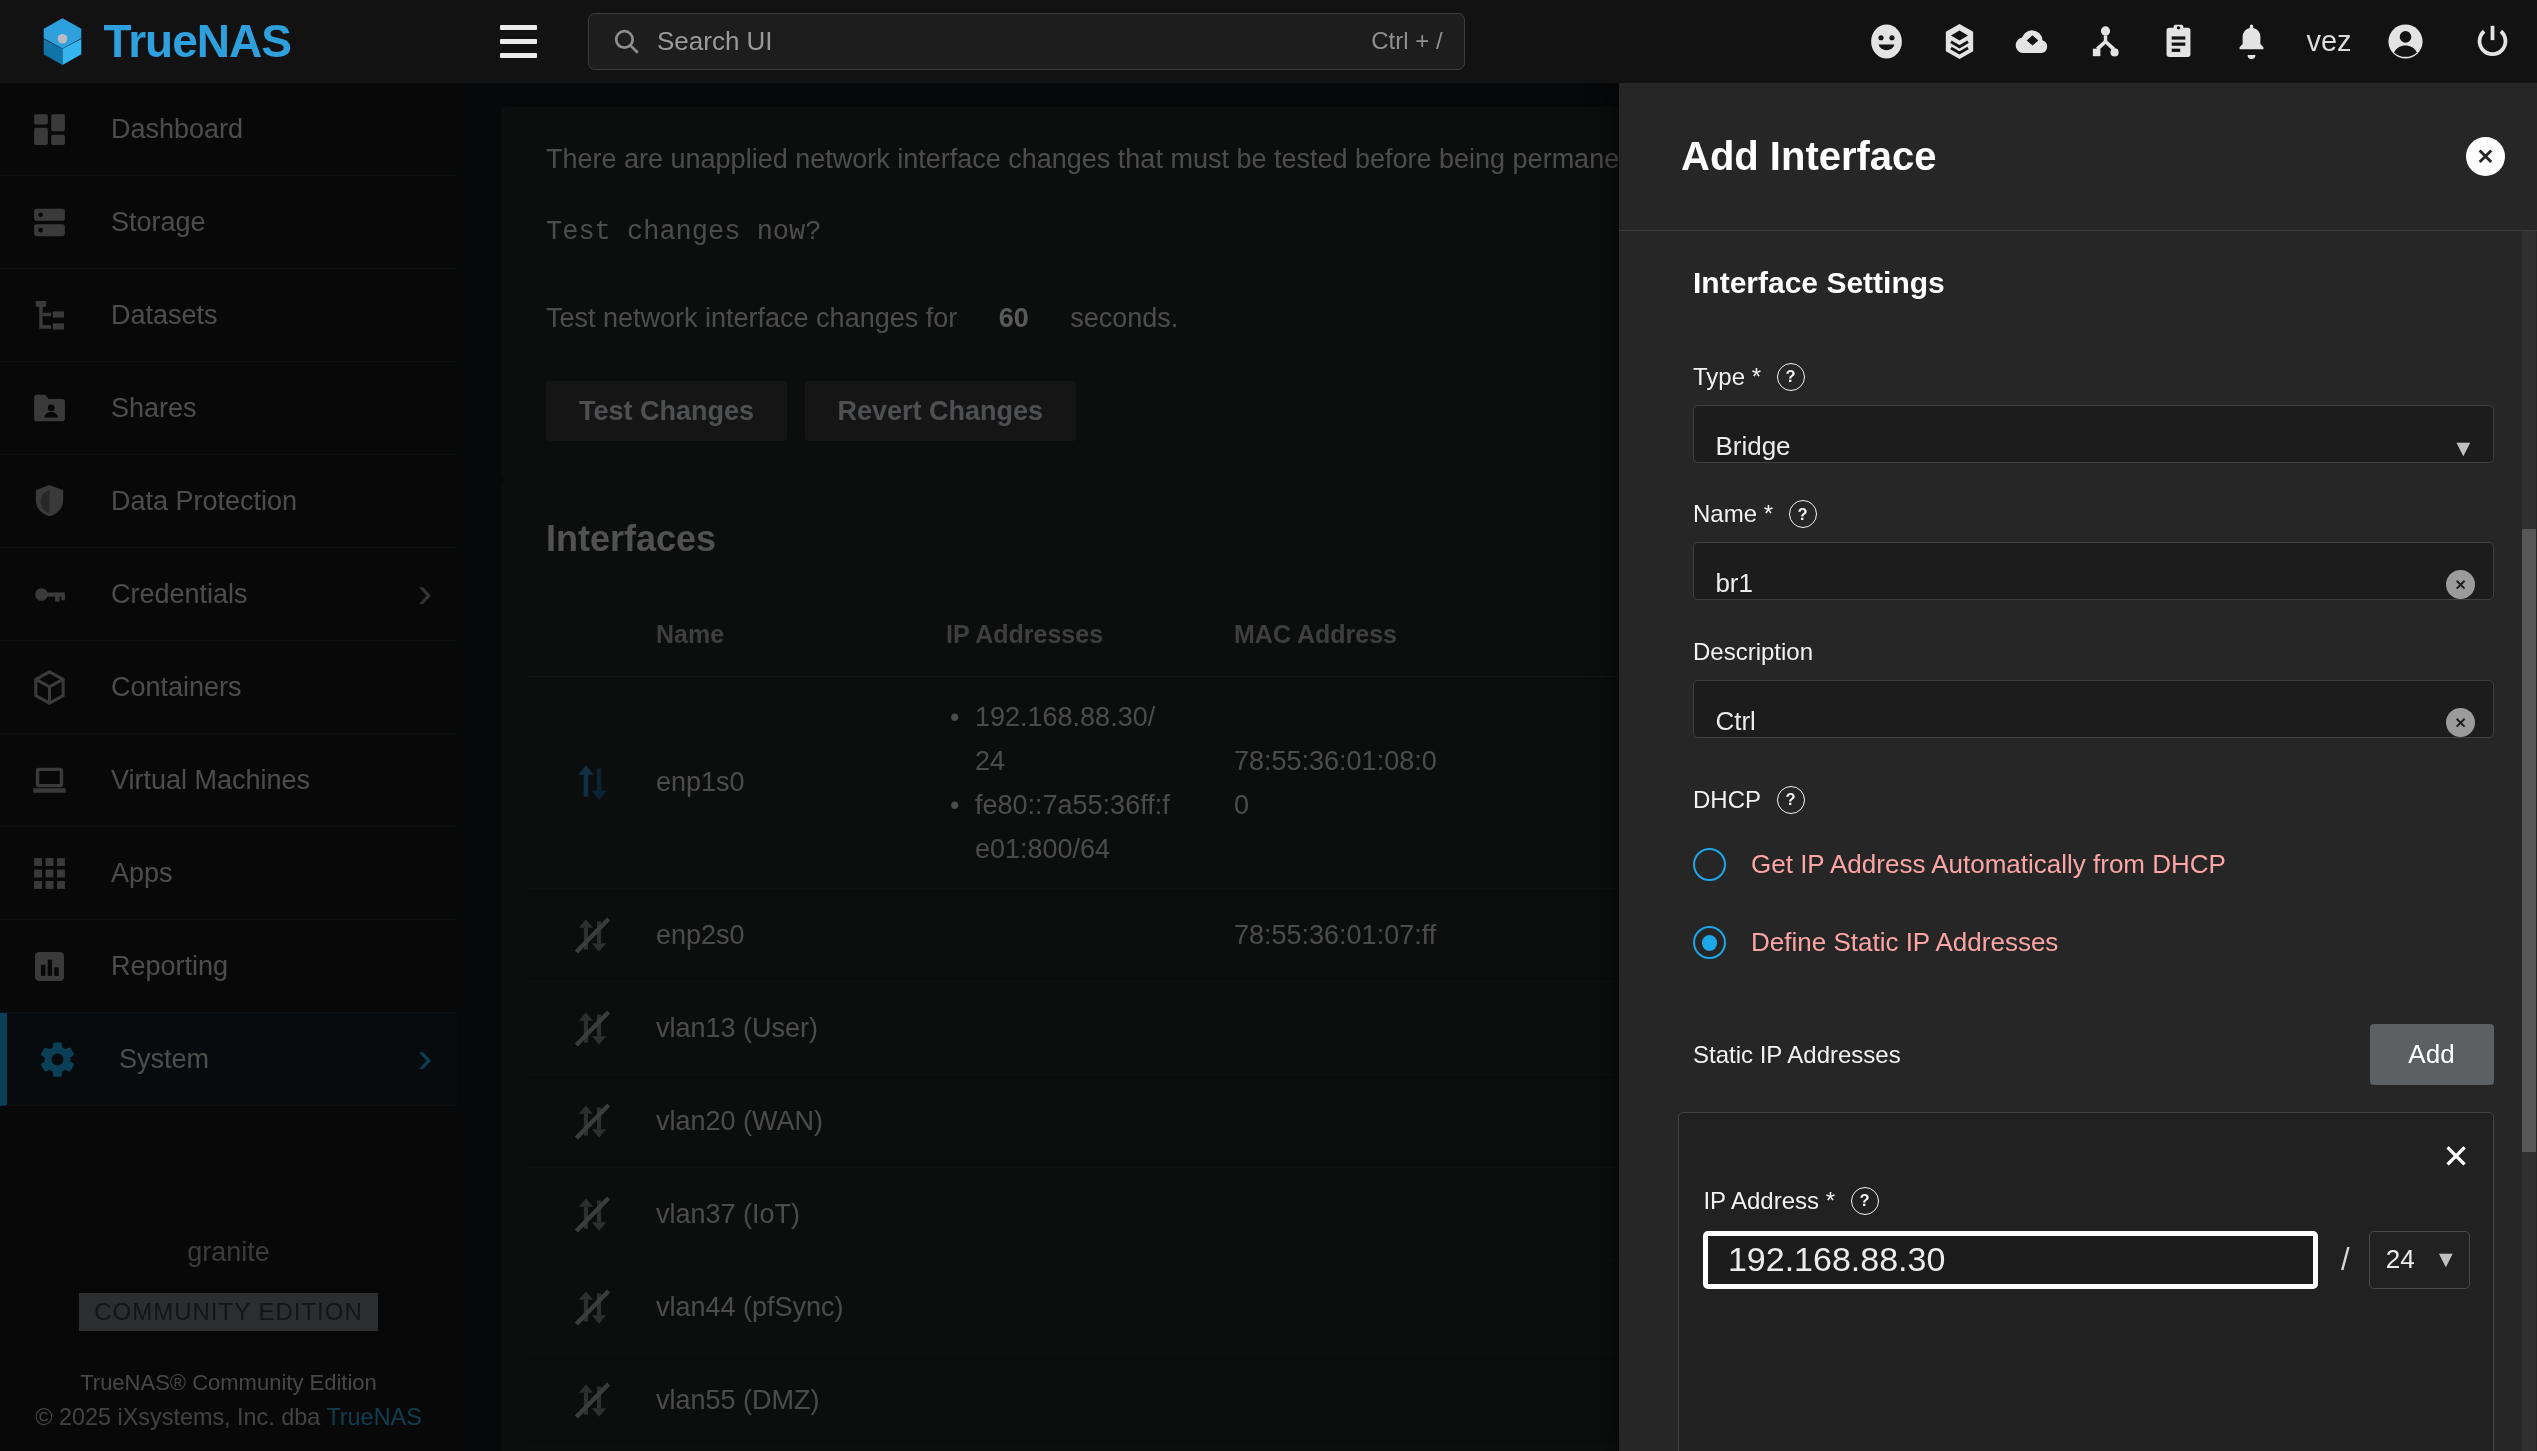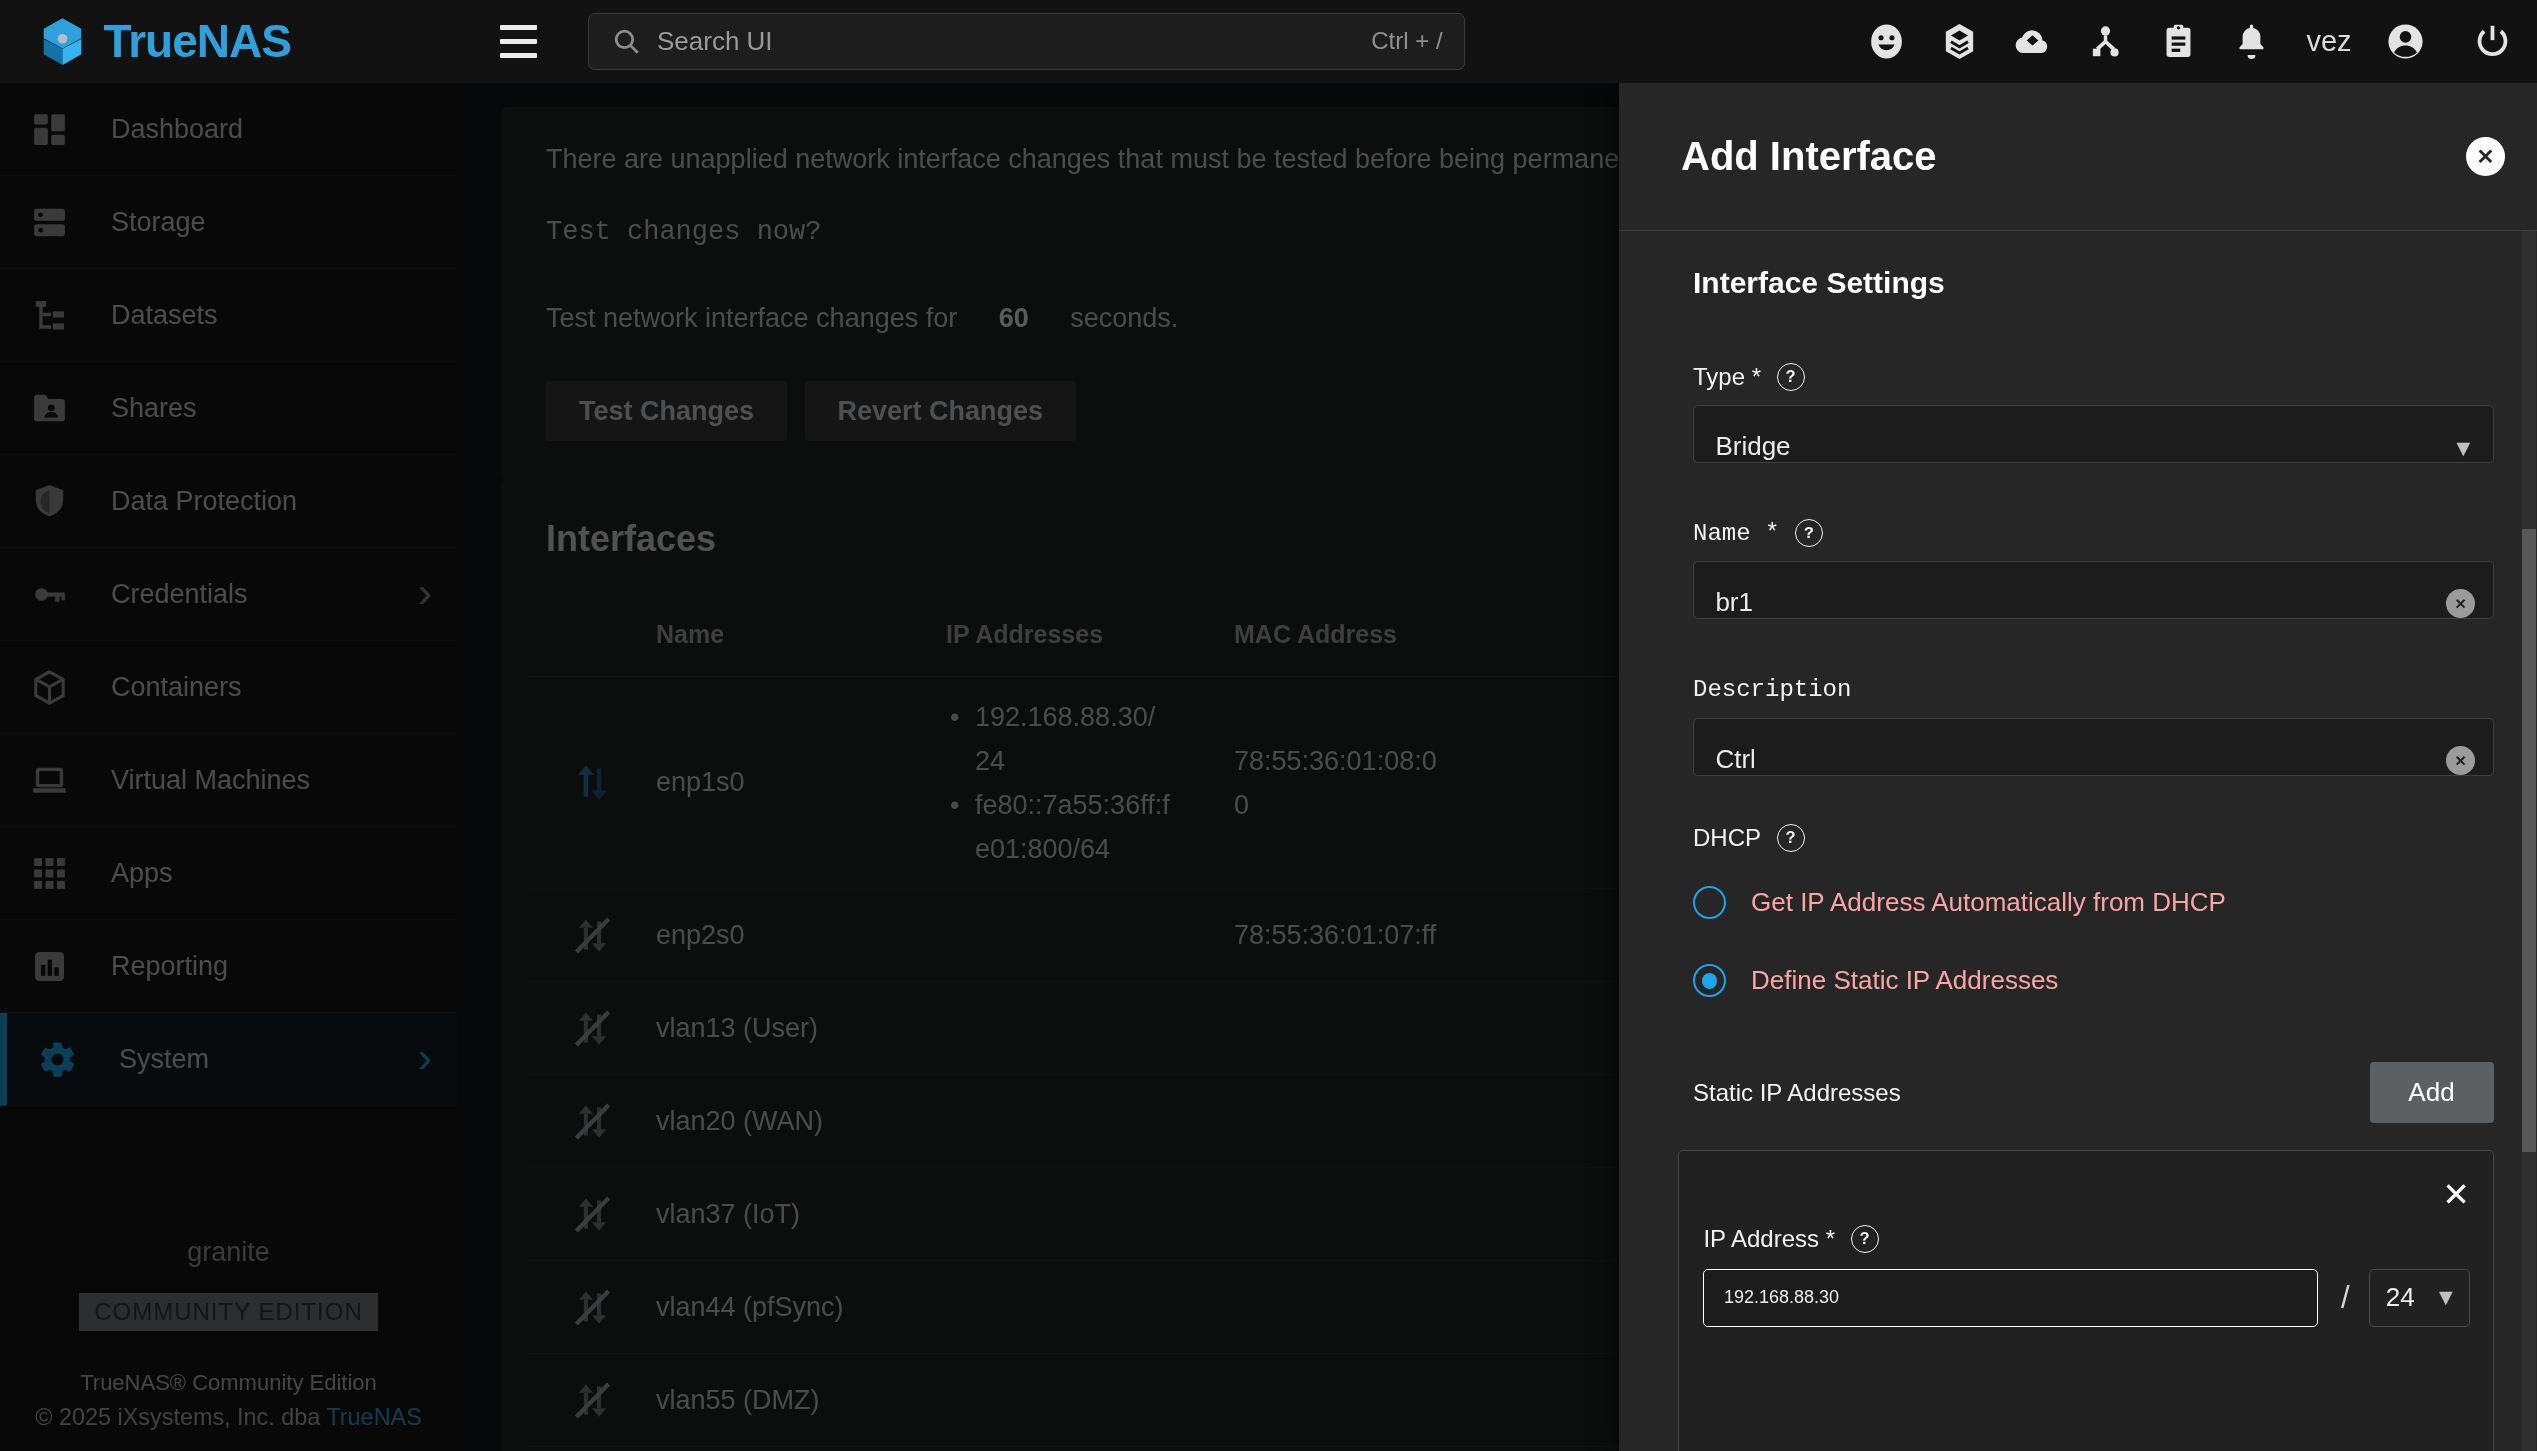--- a/index.html
+++ b/index.html
@@ -76,43 +76,43 @@
   .panel-header{height:148px;display:flex;align-items:center;justify-content:space-between;
                 padding:0 33px 0 62px;box-sizing:border-box;border-bottom:1px solid #3c3c3c;}
   .panel-title{font-size:40px;font-weight:700;color:#fff;}
   .close-circle{width:39px;height:39px;border-radius:50%;background:#fff;color:#262626;display:flex;
                 align-items:center;justify-content:center;font-size:21.4px;font-weight:700;cursor:pointer;}
   .panel-body{position:absolute;top:148px;bottom:0;left:0;right:19.5px;padding:0 25px 0 74px;box-sizing:border-box;overflow:hidden;}
   .sec-title{margin-top:35px;font-size:30px;font-weight:700;color:#fff;}
   .flabel{display:flex;align-items:center;font-size:24px;color:#f2f2f2;height:33px;}
   .help{width:26px;height:26px;border:1.9px solid #f2f2f2;border-radius:50%;font-size:16.5px;font-weight:700;
         display:flex;align-items:center;justify-content:center;margin-left:15.6px;color:#f2f2f2;cursor:pointer;flex:none;}
-  .mt-lbl1{margin-top:60px;} .mt-lbl{margin-top:54px;font-family:Liberation Mono, monospace;} .mt-dhcp{margin-top:45px;}
+  .mt-lbl1{margin-top:60px;} .mt-lbl{margin-top:35px;} .mt-dhcp{margin-top:45px;}
   .fld{margin-top:11.7px;height:58px;background:#1c1c1c;border:1px solid #404040;border-radius:4.9px;
        display:flex;align-items:flex-end;padding:0 17.5px 0 21.4px;box-sizing:border-box;cursor:pointer;}
   .fld .val{flex:1;font-size:26px;color:#ececec;}
   .caret{font-size:23.4px;color:#c0c0c0;margin-left:11.7px;}
   .clear-x{width:29px;height:29px;border-radius:50%;background:#9b9b9b;color:#1f1f1f;font-size:14.6px;font-weight:700;
            display:flex;align-items:center;justify-content:center;cursor:pointer;flex:none;}
   .radio-row{display:flex;align-items:center;height:51px;cursor:pointer;}
   .r1{margin-top:23.4px;} .r2{margin-top:27px;}
   .rdot{width:33px;height:33px;border-radius:50%;border:2.9px solid #1da6e8;box-sizing:border-box;flex:none;
         display:flex;align-items:center;justify-content:center;}
   .rdot.sel::after{content:"";width:15.6px;height:15.6px;border-radius:50%;background:#1da6e8;}
   .rlabel{margin-left:25px;font-size:26px;color:#fca5a5;}
   .static-row{margin-top:56px;display:flex;align-items:center;justify-content:space-between;}
   .add-btn{width:124px;height:61px;background:#5d6062;border:none;border-radius:3.9px;color:#fff;font-size:26px;
            font-family:inherit;cursor:pointer;}
   .ipcard{margin-top:27px;margin-left:-14.6px;width:816px;height:409px;background:#212121;border:1px solid #454545;
           border-radius:4.9px;box-sizing:border-box;padding:15.6px 23.4px 0 24px;}
   .card-x{text-align:right;font-size:33px;color:#fff;height:55px;line-height:55px;}
   .card-x span{cursor:pointer;}
   .iprow{margin-top:13.6px;display:flex;align-items:center;}
-  .ip-input{width:623px;height:58px;background:#1c1c1c;border:1px solid #ffffff;border-radius:4.9px;
-            display:flex;align-items:center;padding:0 19.5px;box-sizing:border-box;font-size:18px;color:#ececec;cursor:text;}
+  .ip-input{width:623px;height:58px;background:#1c1c1c;border:5px solid #ffffff;border-radius:4.9px;
+            display:flex;align-items:center;padding:0 19.5px;box-sizing:border-box;font-size:34px;color:#ececec;cursor:text;}
   .slash{font-size:31px;color:#d5d5d5;margin:0 19.5px 0 23.4px;}
   .prefix{width:102px;height:58px;background:#212121;border:1px solid #4a4a4a;border-radius:4.9px;
           display:flex;align-items:center;justify-content:space-between;padding:0 11.7px 0 15.6px;
           box-sizing:border-box;font-size:26px;color:#ececec;cursor:pointer;}
   .sb-track{position:absolute;right:1.9px;top:148px;bottom:0;width:14.6px;background:#2f2f2f;}
   .sb-thumb{position:absolute;top:298px;height:623px;left:0;right:0;background:#575757;cursor:grab;}
 </style>
 </head>
 <body>
 

